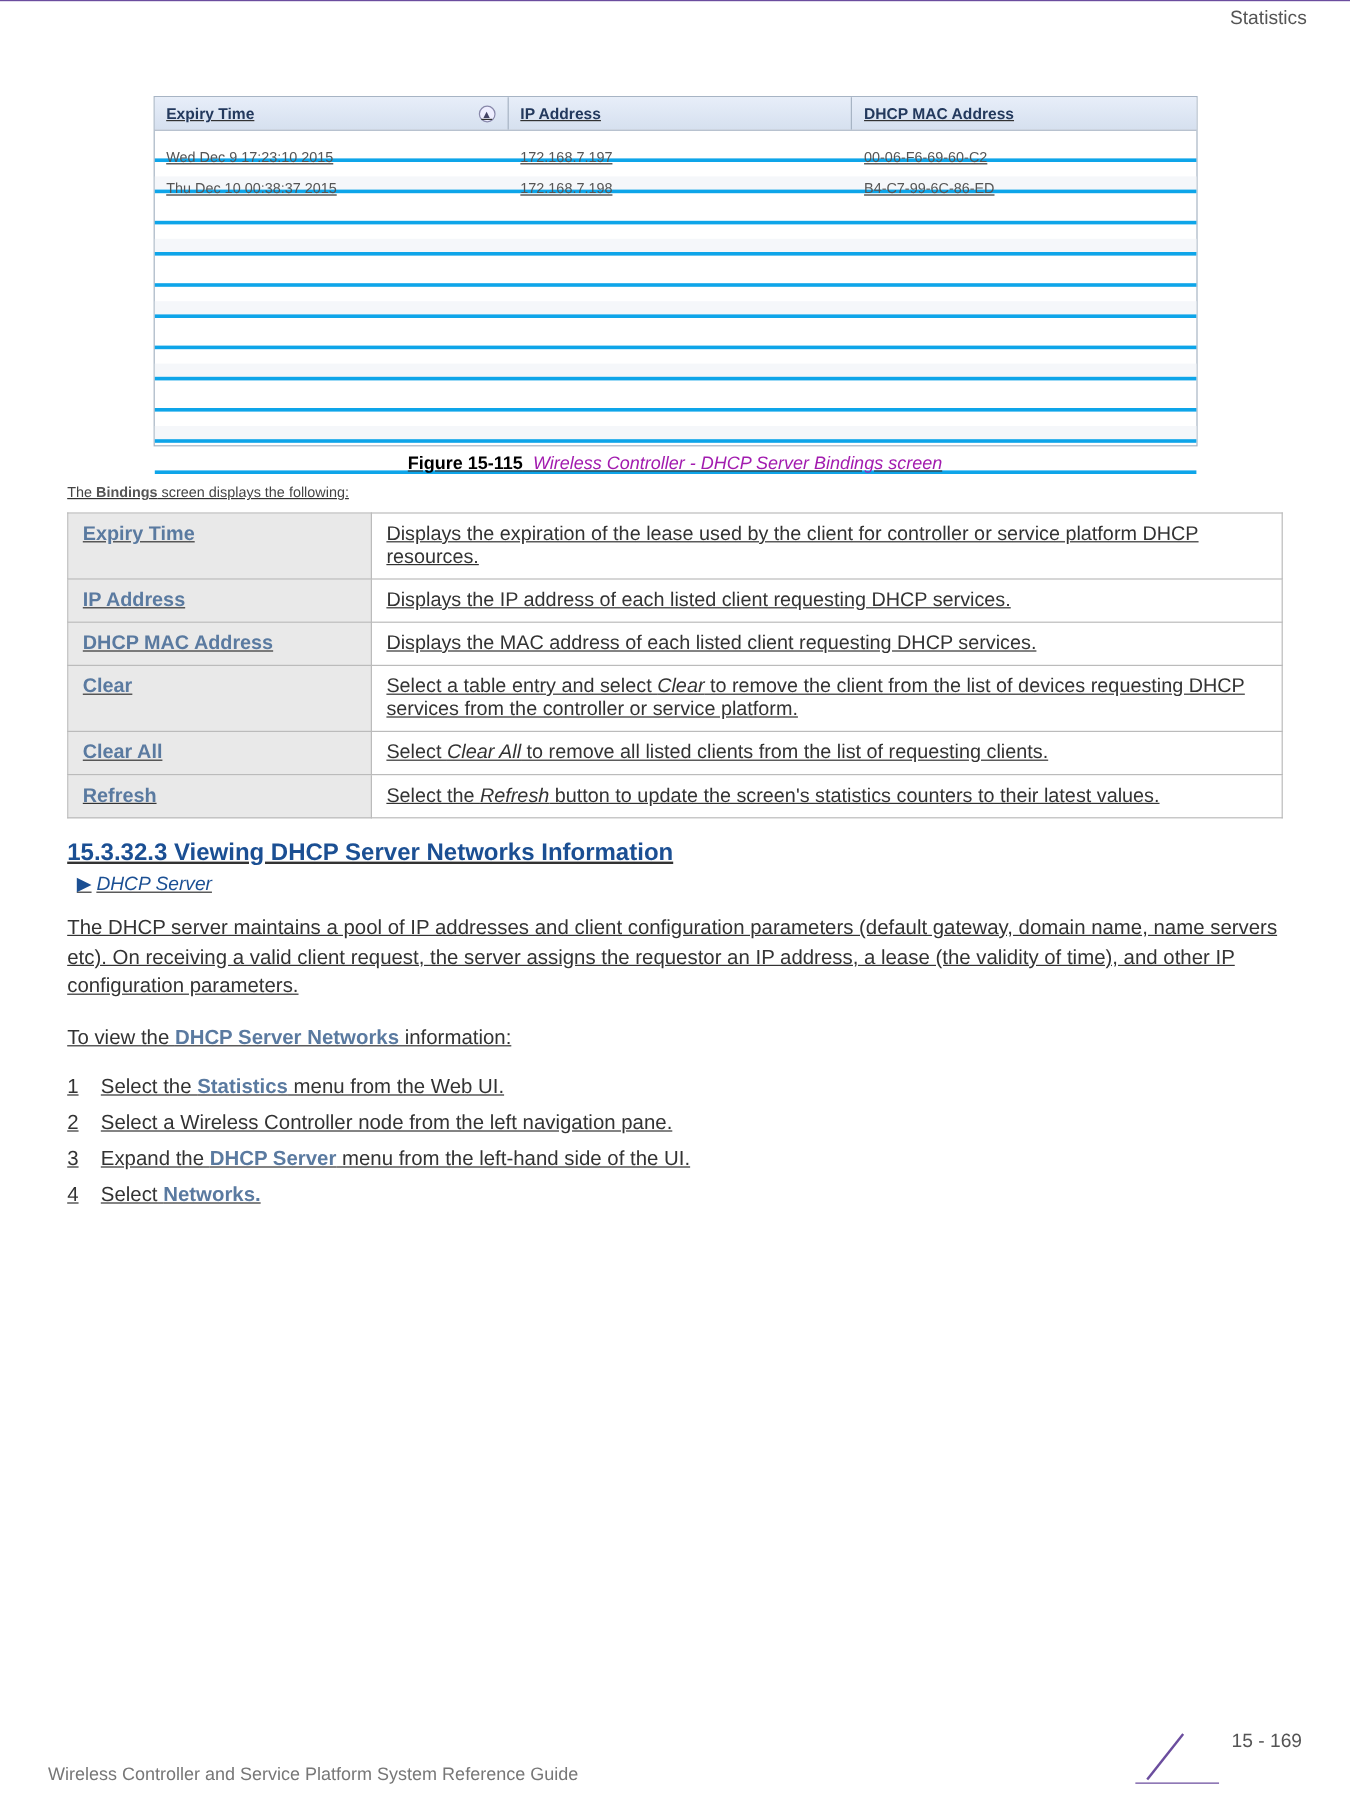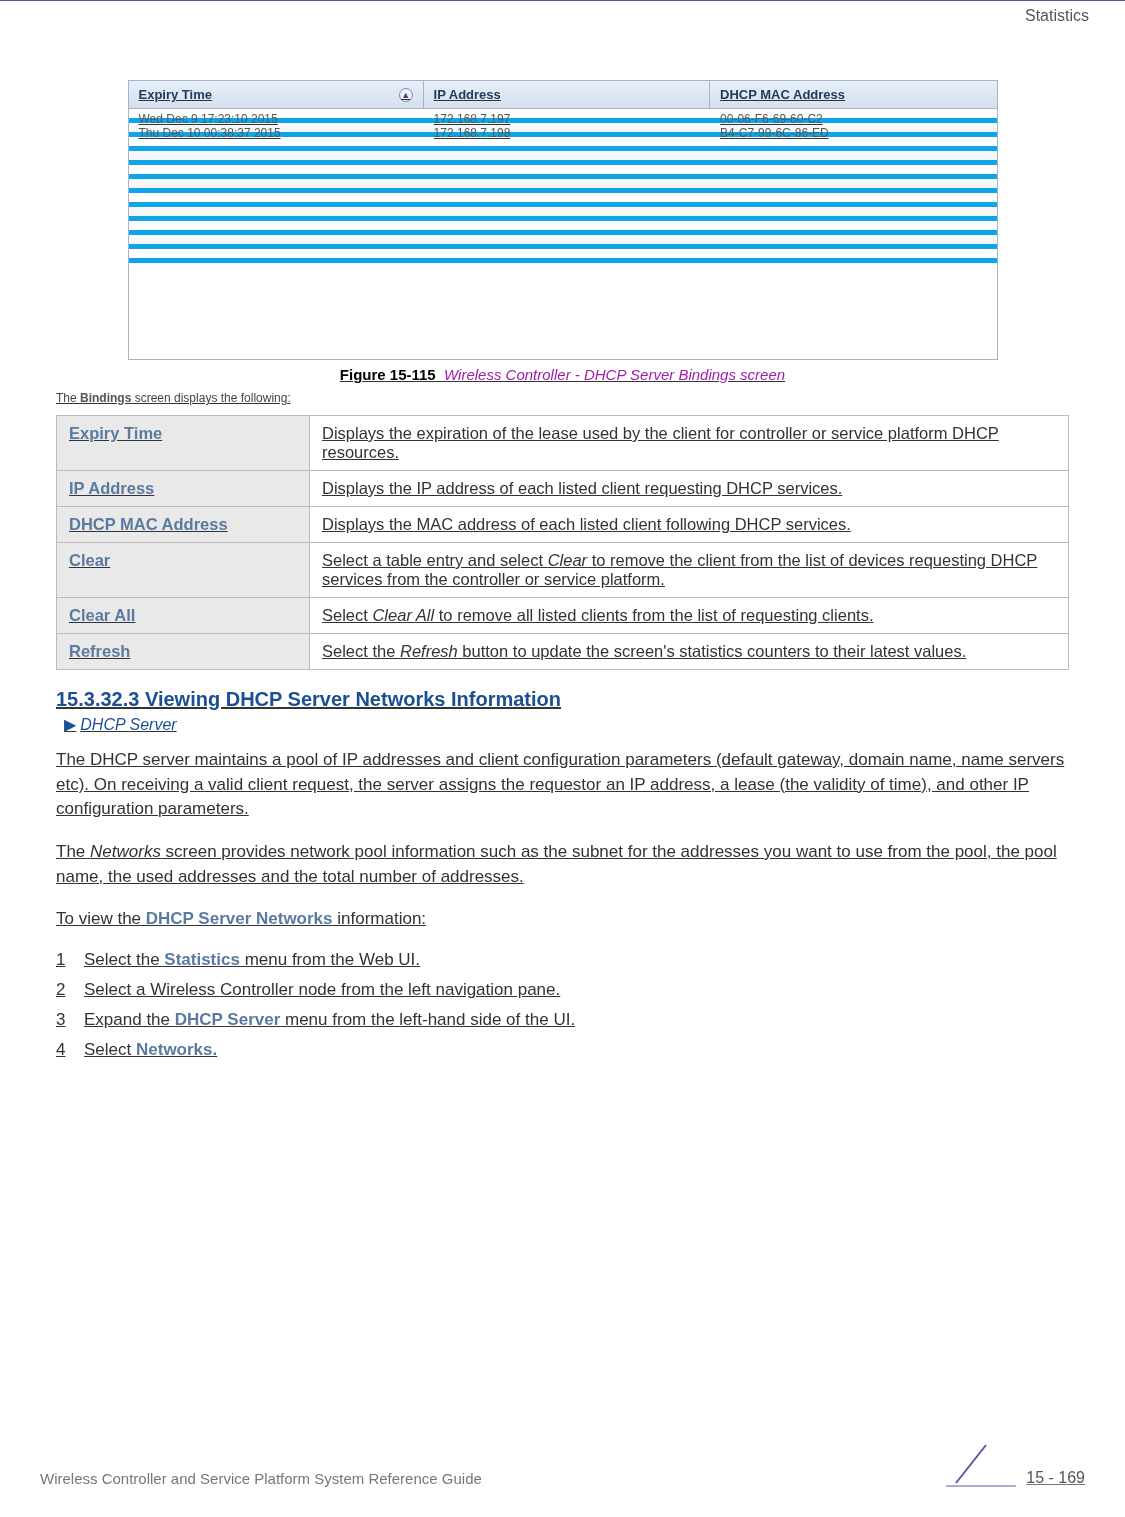--- a/index.html
+++ b/index.html
@@ -42,21 +42,21 @@
   .grid-header .hcell:last-child { border-right: none; }
   .col1 { width: 34%; }
   .col2 { width: 33%; }
   .col3 { width: 33%; }
   .sort-icon {
     width:14px;height:14px;border:1px solid #88a;
     border-radius:50%;display:inline-flex;align-items:center;justify-content:center;
     font-size:9px;color:#446;background:#eef;
   }
   .grid-body { height: 250px; }
-  .grid-row { display:flex; border-bottom:5px solid #0ea5e9; height:14px; }
+  .grid-row { display:flex; border-bottom:3px solid #0ea5e9; height:14px;margin-top:12px; }
   .grid-row:nth-child(even){ background:#f5f7fa; }
   .grid-row .dcell { padding:3px 10px; color:#555; font-size:12px; }
   .search-row {
     border-top:1px solid #a7b4c4;
     display:flex; align-items:center; padding:4px 6px;
     background:#fbfbfb; font-size:12px; color:#888;
   }
   .search-row input {
     border:1px solid #ccc; padding:3px 6px; font-size:12px;
     color:#888; width:260px; font-style:italic;
@@ -103,21 +103,21 @@
   p.body { margin:0 0 18px 0; line-height:1.45; color:#333; font-size:17px; }
   ol.steps { list-style:none; padding:0; margin:0 0 18px 0; }
   ol.steps li { margin:0 0 10px 0; font-size:17px; color:#333; display:flex; }
   ol.steps li .num { width:28px; flex-shrink:0; }
   ol.steps li b { color:#555; }
   .footer {
     position:absolute; bottom:30px; left:40px; right:40px;
     display:flex; align-items:flex-end; font-size:15px; color:#777;
   }
   .footer .slash {
-    margin-left:auto; display:flex; align-items:flex-end; gap:10px;text-decoration:underline;
+    margin-left:auto; display:flex; gap:10px;
   }
   .footer .slash svg { display:block; }
   .pagenum { color:#555; font-size:16px; }
 </style>
 </head>
 <body>
 
 <div class="topbar">
   <span>Statistics</span>
 </div>
@@ -176,21 +176,21 @@
         <tr>
       <td class="label">Expiry Time</td>
       <td>Displays the expiration of the lease used by the client for controller or service platform DHCP resources.</td>
     </tr>
     <tr>
       <td class="label">IP Address</td>
       <td>Displays the IP address of each listed client requesting DHCP services.</td>
     </tr>
     <tr>
       <td class="label">DHCP MAC Address</td>
-      <td>Displays the MAC address of each listed client following DHCP services.</td>
+      <td>Displays the MAC address of each listed client requesting DHCP services.</td>
     </tr>
     <tr>
       <td class="label">Clear</td>
       <td>
         <span>Select a table entry and select </span><i>Clear</i><span> to remove the client from the list of devices requesting DHCP services from the controller or service platform.</span>
       </td>
     </tr>
     <tr>
       <td class="label">Clear All</td>
       <td>
@@ -206,23 +206,20 @@
   </tbody>
     </table>
 
   <h3 class="sect">15.3.32.3  Viewing DHCP Server Networks Information</h3>
   <div class="breadcrumb">
     <span class="arrow">▶</span><span>DHCP Server</span>
   </div>
 
   <p class="body">The DHCP server maintains a pool of IP addresses and client configuration parameters (default gateway, domain name, name servers etc). On receiving a valid client request, the server assigns the requestor an IP address, a lease (the validity of time), and other IP configuration parameters.</p>
 
-  <p class="body">
-    <span>The </span><i>Networks</i><span> screen provides network pool information such as the subnet for the addresses you want to use from the pool, the pool name, the used addresses and the total number of addresses.</span>
-  </p>
 
   <p class="body">
     <span>To view the </span><b style="color:#5a7aa0">DHCP Server Networks</b><span> information:</span>
   </p>
 
   <ol class="steps">
     <li>
       <span class="num">1</span>
       <span>
         <span>Select the </span><b style="color:#5a7aa0">Statistics</b><span> menu from the Web UI.</span>

